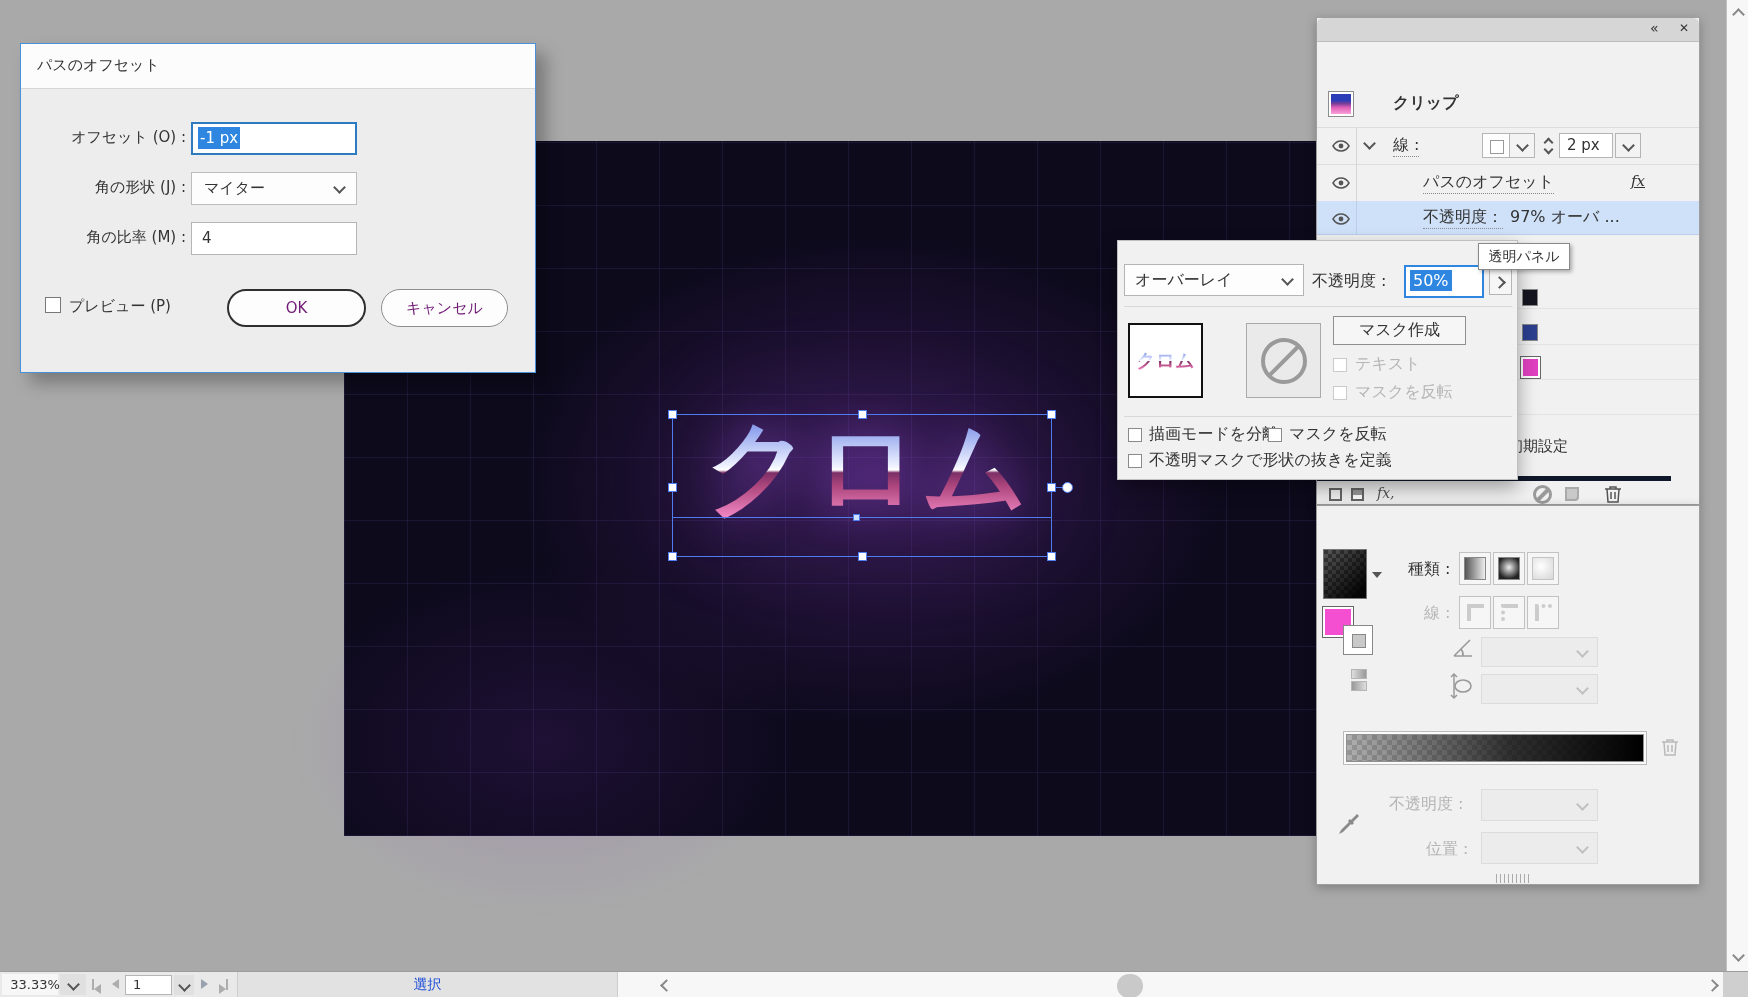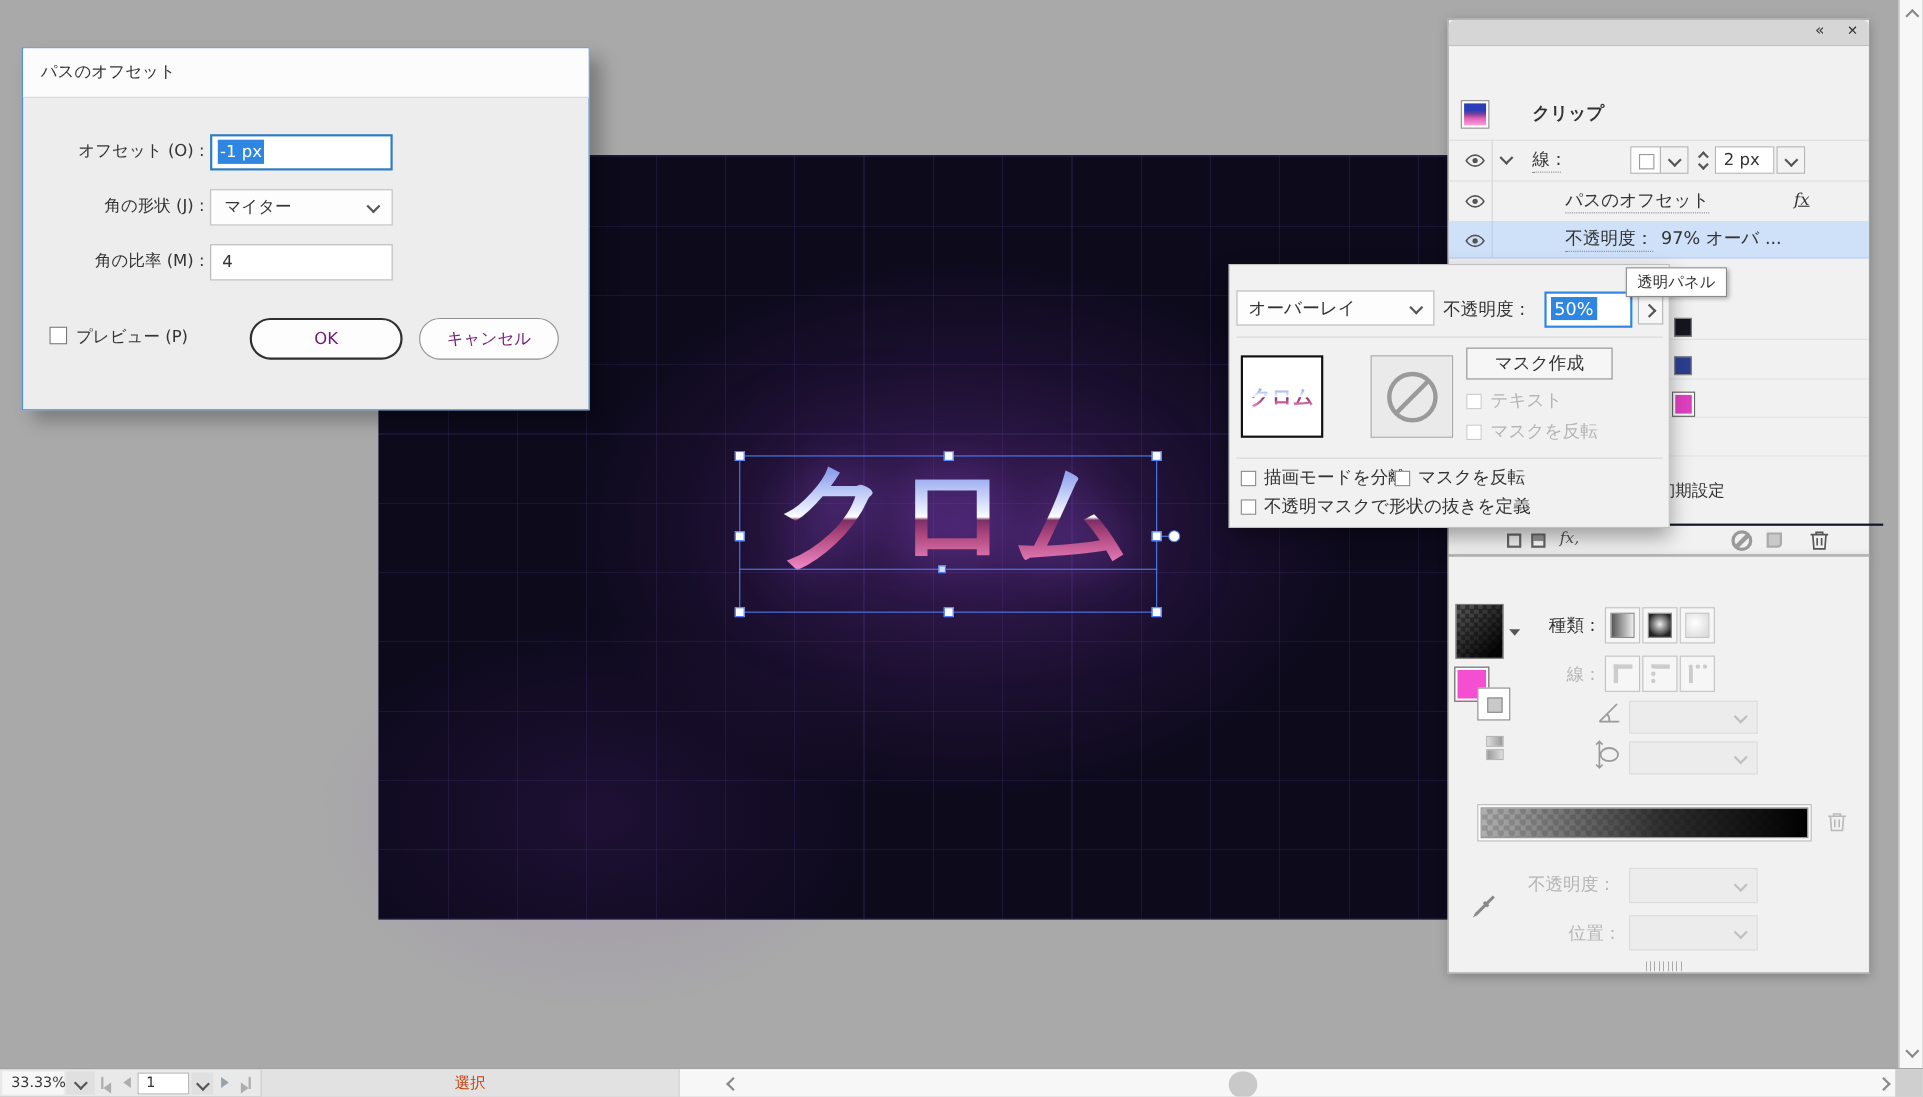--- a/index.html
+++ b/index.html
@@ -172,21 +172,21 @@
       <div class="abs" style="left:0;top:290px;width:382px;height:1px;background:#e3e3e3;"></div>
       <div class="abs" style="left:0;top:326px;width:382px;height:1px;background:#e3e3e3;"></div>
       <div class="abs" style="left:0;top:361px;width:382px;height:1px;background:#e3e3e3;"></div>
       <div class="abs" style="left:0;top:396px;width:382px;height:1px;background:#e3e3e3;"></div>
       <div class="abs" style="left:205px;top:271px;width:14px;height:15px;background:#15151f;border:1px solid #888;"></div>
       <div class="abs" style="left:205px;top:306px;width:14px;height:15px;background:#2b3f8f;border:1px solid #888;"></div>
       <div class="abs" style="left:204px;top:339px;width:15px;height:17px;background:#e040c0;border:2px solid #fff;outline:1px solid #666;"></div>
       <div class="abs txt" style="left:191px;top:419px;font-size:15px;">初期設定</div>
     </div>
 
-    <div class="abs" style="left:0;top:458px;width:354px;height:28px;border-top:2px solid #0f172a;margin-left:41px;">
+    <div class="abs" style="left:0;top:458px;width:354px;height:28px;border-top:5px solid #0f172a;">
       <div class="abs" style="left:12px;top:7px;width:13px;height:13px;border:2px solid #666;box-sizing:border-box;"></div>
       <div class="abs" style="left:34px;top:7px;width:13px;height:13px;border:2px solid #666;background:linear-gradient(180deg,#999 50%,#fff 50%);box-sizing:border-box;"></div>
       <span class="abs" style="left:60px;top:4px;font-style:italic;font-family:'DejaVu Serif','Liberation Serif',serif;font-size:14px;color:#555;">fx,</span>
       <div class="abs no-sym" style="left:216px;top:4px;width:19px;height:19px;border-width:3px;"></div>
       <div class="abs" style="left:248px;top:6px;width:14px;height:14px;border:2px solid #aaa;border-radius:0 0 4px 0;background:#c9c9c9;box-sizing:border-box;"></div>
       <span class="abs" style="left:287px;top:3px;">
         <svg width="18" height="20" viewBox="0 0 18 20">
             <path d="M3 5h12l-1 13H4L3 5zM6 5V3h6v2M1 5h16M7 8v7M11 8v7" fill="none" stroke="#555" stroke-width="1.5"></path>
           </svg>
       </span>
@@ -334,21 +334,21 @@
     </div>
     <div class="abs" style="left:174px;top:3px;width:20px;height:20px;background:#e0e0e0;">
       <span class="cv cv-d abs" style="left:6px;top:6px;"></span>
     </div>
     <span class="abs tri" style="left:201px;top:7px;border-top:5px solid transparent;border-bottom:5px solid transparent;border-left:7px solid #98a2ad;"></span>
     <span class="abs" style="left:219px;top:7px;">
       <span class="tri" style="border-top:5px solid transparent;border-bottom:5px solid transparent;border-left:7px solid #adadad;"></span><span style="display:inline-block;width:2px;height:11px;background:#adadad;vertical-align:top;"></span>
     </span>
 
     <div class="abs" style="left:237px;top:0;width:381px;height:26px;background:#e2e2e2;border-left:1px solid #cdcdcd;border-right:1px solid #cdcdcd;box-sizing:border-box;display:flex;align-items:center;justify-content:center;">
-      <span style="font-size:14px;color:#c2410c;">選択</span>
+      <span style="font-size:14px;color:#1d4ed8;">選択</span>
     </div>
     <span class="abs tri" style="left:630px;top:7px;border-top:6px solid transparent;border-bottom:6px solid transparent;border-left:9px solid #1a1a1a;"></span>
 
     <div class="abs scroll" style="left:618px;top:0;width:1105px;height:26px;">
       <span class="cv cv-l abs" style="left:44px;top:9px;border-color:#888;"></span>
       <div class="abs thumb" style="left:499px;top:2px;width:26px;height:24px;"></div>
       <span class="cv cv-r abs" style="left:1090px;top:9px;border-color:#888;"></span>
     </div>
     <div class="abs" style="left:1723px;top:0;width:25px;height:26px;background:#cfcfcf;"></div>
   </div>

